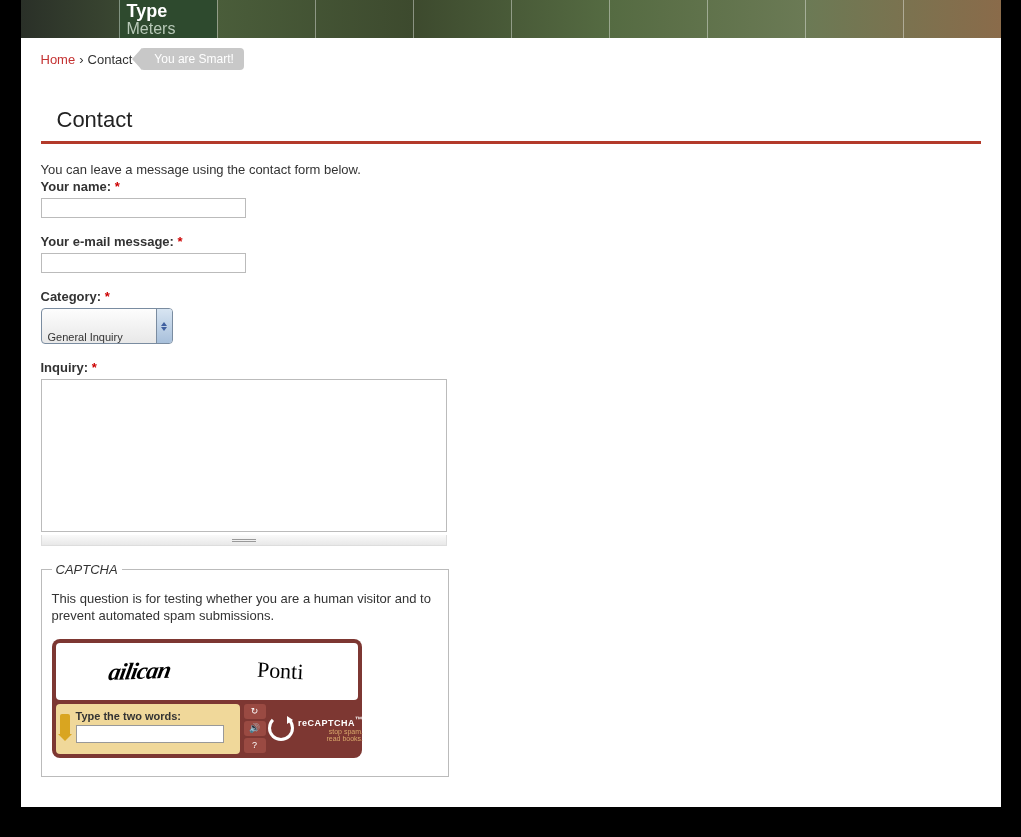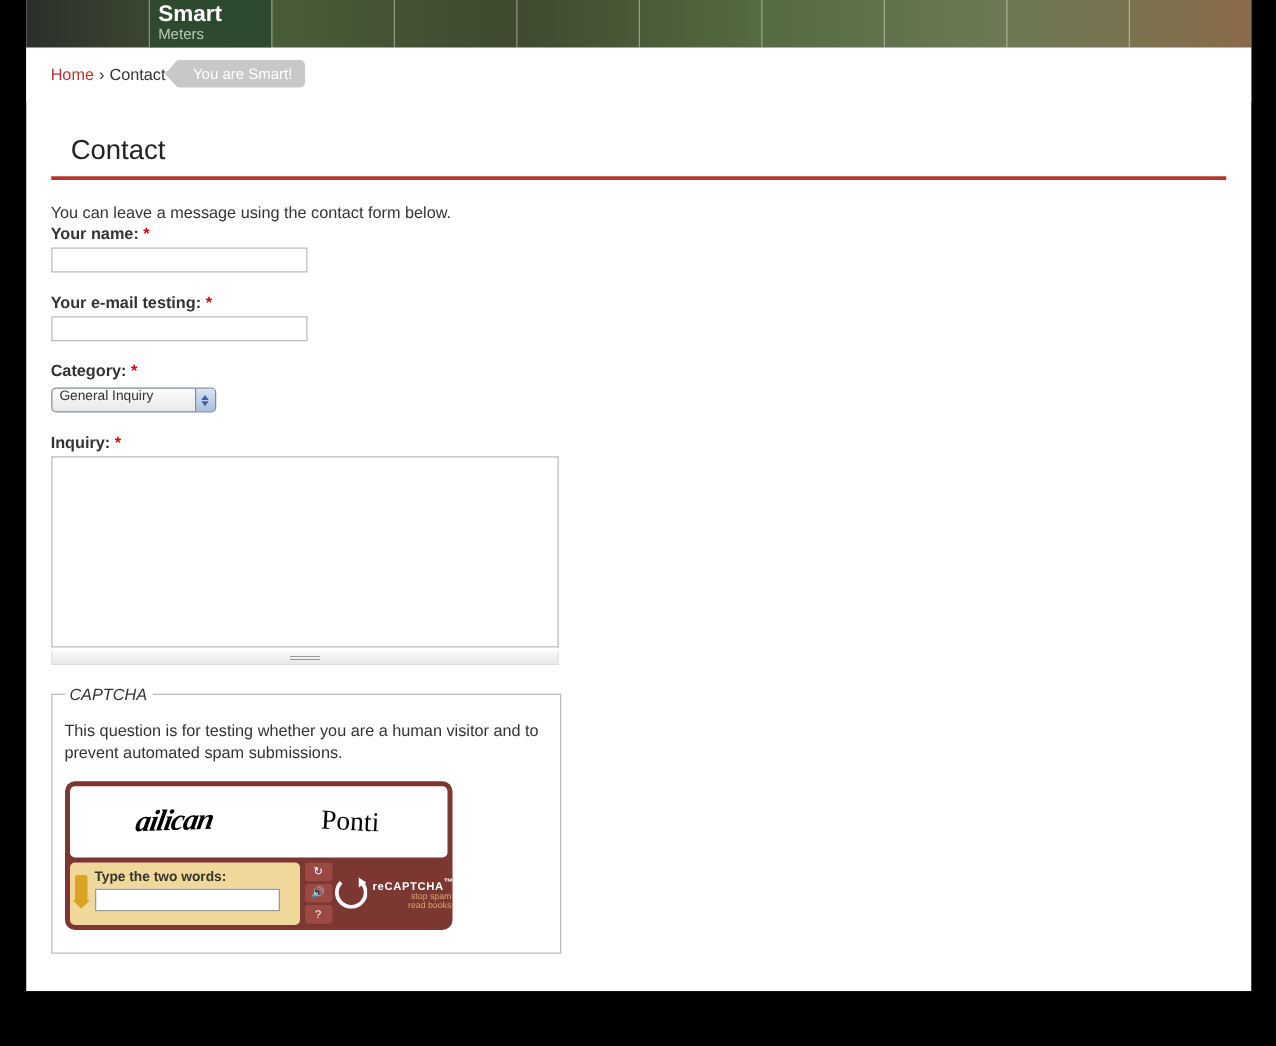--- a/index.html
+++ b/index.html
@@ -3,21 +3,21 @@
   <meta charset="utf-8">
   <style>
     * { margin: 0; padding: 0; box-sizing: border-box; }
     body { font-family: Arial, Helvetica, sans-serif; font-size: 13px; color: #333; background: #000; }
     .page-wrapper { width: 1021px; margin: 0 auto; background: #000; }
     .content-area { width: 980px; margin: 0 auto; background: #fff; }
     
     .banner { height: 38px; background: linear-gradient(90deg, #2a3028 0%, #4a5d3a 20%, #3d4a2e 40%, #556b42 60%, #6b7a55 80%, #8a6b4a 100%); position: relative; overflow: hidden; }
     .banner-box { position: absolute; left: 98px; top: 0; width: 98px; height: 38px; background: #2e4a2e; color: #fff; padding: 2px 8px; }
     .banner-title { font-size: 18px; font-weight: bold; line-height: 1; }
-    .banner-sub { font-size: 12px; color: #b8c9b8; }
+    .banner-sub { font-size: 16px; color: #b8c9b8; }
     .banner-sep { position: absolute; top: 0; width: 1px; height: 38px; background: rgba(255,255,255,0.4); }
     
     .breadcrumb-bar { padding: 10px 20px; background: #fff; border-bottom: 1px solid #fff; display: flex; align-items: center; gap: 4px; font-size: 13px; }
     .bc-home { color: #c43131; text-decoration: none; }
     .bc-sep { color: #333; }
     .bc-current { color: #333; }
     .bc-badge { display: inline-block; background: #c8c8c8; color: #fff; padding: 4px 10px 4px 14px; border-radius: 4px; font-size: 12px; margin-left: 4px; position: relative; }
     .bc-badge::before { content: ''; position: absolute; left: -8px; top: 50%; transform: translateY(-50%); border-top: 11px solid transparent; border-bottom: 11px solid transparent; border-right: 10px solid #c8c8c8; }
     
     .main { padding: 20px 20px 30px 20px; }
@@ -26,21 +26,21 @@
     
     .form-row { margin-bottom: 16px; }
     .form-label { font-weight: bold; font-size: 13px; display: block; margin-bottom: 4px; }
     .req { color: #cc0000; }
     
     .text-input { border: 1px solid #bbb; height: 20px; font-size: 13px; padding: 1px 3px; }
     .input-name { width: 205px; }
     .input-email { width: 205px; }
     .input-subject { width: 326px; }
     
-    .select-wrap { display: inline-flex; border: 1px solid #7a8ca0; height: 20px; background: linear-gradient(#fdfdfd, #e8e8e8); border-radius: 4px; overflow: hidden; align-items: flex-start; width: 132px; }
+    .select-wrap { display: inline-flex; border: 1px solid #7a8ca0; height: 36px; background: linear-gradient(#fdfdfd, #e8e8e8); border-radius: 4px; overflow: hidden; align-items: flex-end; width: 132px; }
     .select-text { flex: 1; padding: 0 6px; font-size: 11px; color: #333; }
     .select-btn { width: 16px; height: 100%; background: linear-gradient(#d8e5f2, #a8c0db); border-left: 1px solid #7a8ca0; display: flex; flex-direction: column; align-items: center; justify-content: center; gap: 1px; }
     .sel-arrow-up { width: 0; height: 0; border-left: 3px solid transparent; border-right: 3px solid transparent; border-bottom: 4px solid #4060a0; }
     .sel-arrow-down { width: 0; height: 0; border-left: 3px solid transparent; border-right: 3px solid transparent; border-top: 4px solid #4060a0; }
     
     .textarea { width: 406px; height: 153px; border: 1px solid #bbb; font-family: Arial; font-size: 13px; padding: 2px; resize: none; }
     .textarea-grip { width: 406px; height: 11px; background: linear-gradient(#fafafa, #e8e8e8); border: 1px solid #ddd; border-top: none; position: relative; }
     .grip-lines { position: absolute; left: 50%; top: 3px; transform: translateX(-50%); width: 24px; height: 4px; background: repeating-linear-gradient(0deg, #999 0, #999 1px, transparent 1px, transparent 2px); }
     
     fieldset.captcha { border: 1px solid #bbb; padding: 14px 10px 18px 10px; margin-top: 6px; width: 408px; }
@@ -70,21 +70,21 @@
     
   </style>
 </head>
 <body>
 
 <div class="page-wrapper">
   <div class="content-area">
 
     <div class="banner">
       <div class="banner-box">
-        <div class="banner-title">Smart</div>
+        <div class="banner-title">Type</div>
         <div class="banner-sub">Meters</div>
       </div>
       <div class="banner-sep" style="left:98px"></div>
       <div class="banner-sep" style="left:196px"></div>
       <div class="banner-sep" style="left:294px"></div>
       <div class="banner-sep" style="left:392px"></div>
       <div class="banner-sep" style="left:490px"></div>
       <div class="banner-sep" style="left:588px"></div>
       <div class="banner-sep" style="left:686px"></div>
       <div class="banner-sep" style="left:784px"></div>
@@ -101,21 +101,21 @@
     <div class="main">
       <h1 class="page-title">Contact</h1>
       <p class="intro">You can leave a message using the contact form below.</p>
 
       <div class="form-row">
         <label class="form-label"><span>Your name: </span><span class="req">*</span></label>
         <input type="text" class="text-input input-name" style="">
       </div>
 
       <div class="form-row">
-        <label class="form-label"><span>Your e-mail testing: </span><span class="req">*</span></label>
+        <label class="form-label"><span>Your e-mail message: </span><span class="req">*</span></label>
         <input type="text" class="text-input input-email" style="">
       </div>
 
 
       <div class="form-row">
         <label class="form-label"><span>Category: </span><span class="req">*</span></label>
         <div class="select-wrap">
           <span class="select-text">General Inquiry</span>
           <span class="select-btn">
             <span class="sel-arrow-up"></span>

